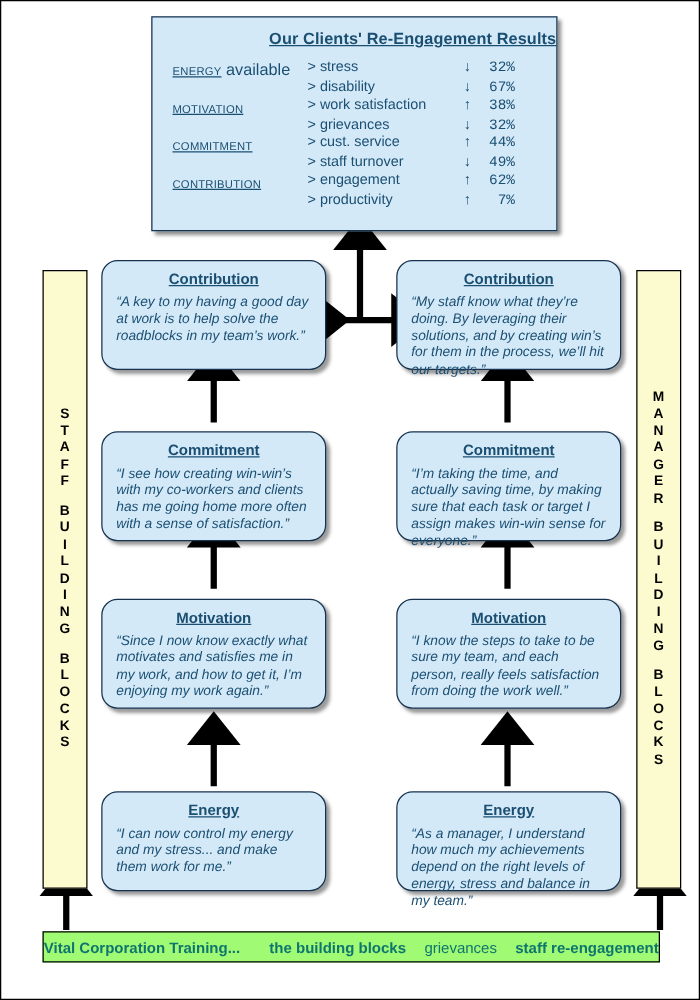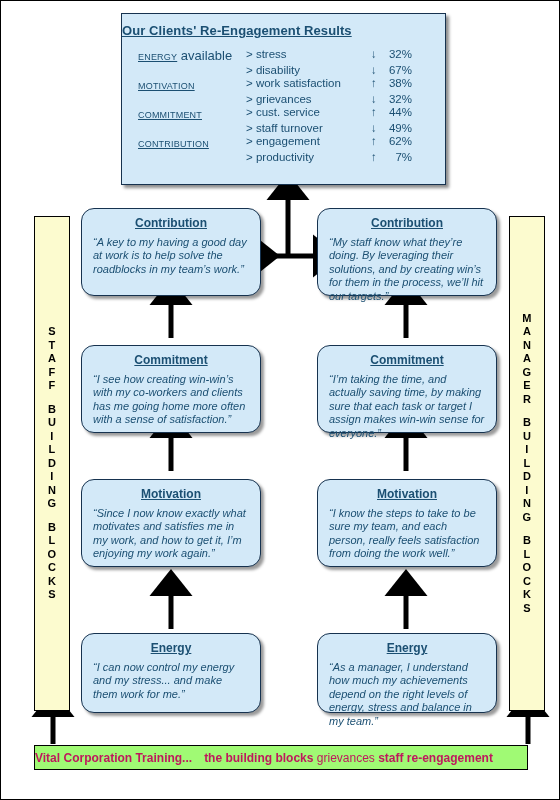--- a/index.html
+++ b/index.html
@@ -26,21 +26,21 @@
     left: 120px;
     top: 12px;
     width: 325px;
     height: 172px;
     background: #d3e9f8;
     border: 1px solid #16324f;
     box-sizing: border-box;
     box-shadow: 3px 3px 3px rgba(0,0,0,0.45);
   }
   .results-title {
-    text-align: left;
+    text-align: right;
     font-size: 13px;
     font-weight: bold;
     color: #1b4f72;
     text-decoration: underline;
     margin-top: 9px;
     letter-spacing: 0.1px;
   }
   .results-table {
     margin: 9px 0 0 16px;
     border-collapse: collapse;
@@ -57,21 +57,21 @@
   .col-val { text-align: left; }
   .cat-word {
     text-decoration: underline;
     font-variant: small-caps;
     text-transform: lowercase;
     font-size: 13px;
     letter-spacing: 0.2px;
   }
   .cat-suffix { font-size: 13px; }
   .arrow-glyph { display: inline-block; width: 11px; }
-  .pct { display: inline-block; min-width: 30px; text-align: right; }
+  .pct { display: inline-block; min-width: 30px; text-align: right; font-family: Liberation Mono, monospace; }
 
   
   .block {
     position: absolute;
     background: #d3e9f8;
     border: 1.5px solid #16324f;
     border-radius: 13px;
     box-sizing: border-box;
     box-shadow: 3px 3px 3px rgba(0,0,0,0.40);
   }
@@ -113,23 +113,23 @@
     position: absolute;
     left: 33px;
     top: 744px;
     width: 494px;
     height: 25px;
     background: #a0fa74;
     border: 1.5px solid #000000;
     box-sizing: border-box;
     display: flex;
     align-items: center;
-    justify-content: flex-start;
+    justify-content: space-between;
     font-size: 12px;
-    color: #be185d;
+    color: #0f766e;
   }
   .banner b { font-weight: bold; }
   .banner .normal { font-weight: normal; }
   .banner .sp { display: inline-block; width: 12px; }
 
   
   #arrows {
     position: absolute;
     left: 0; top: 0;
     width: 560px; height: 800px;

